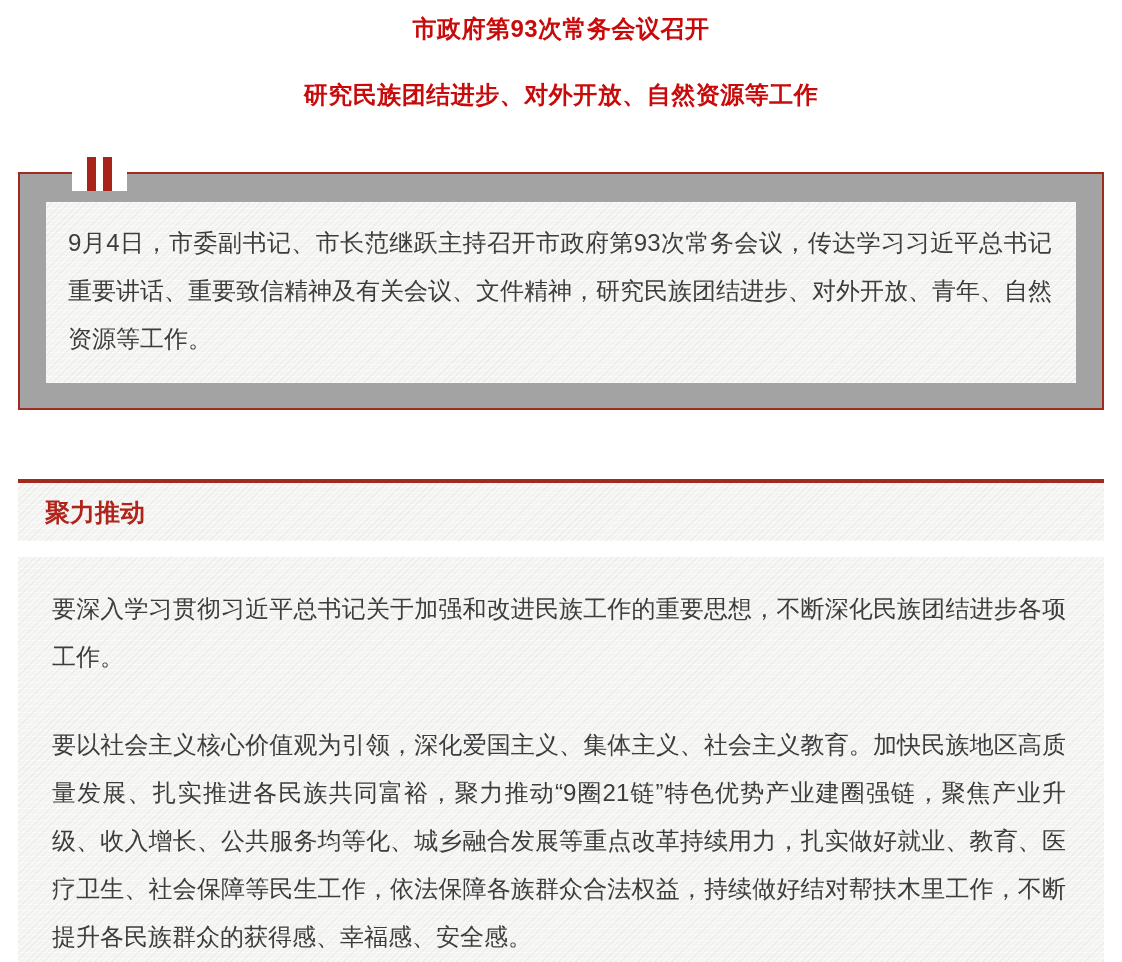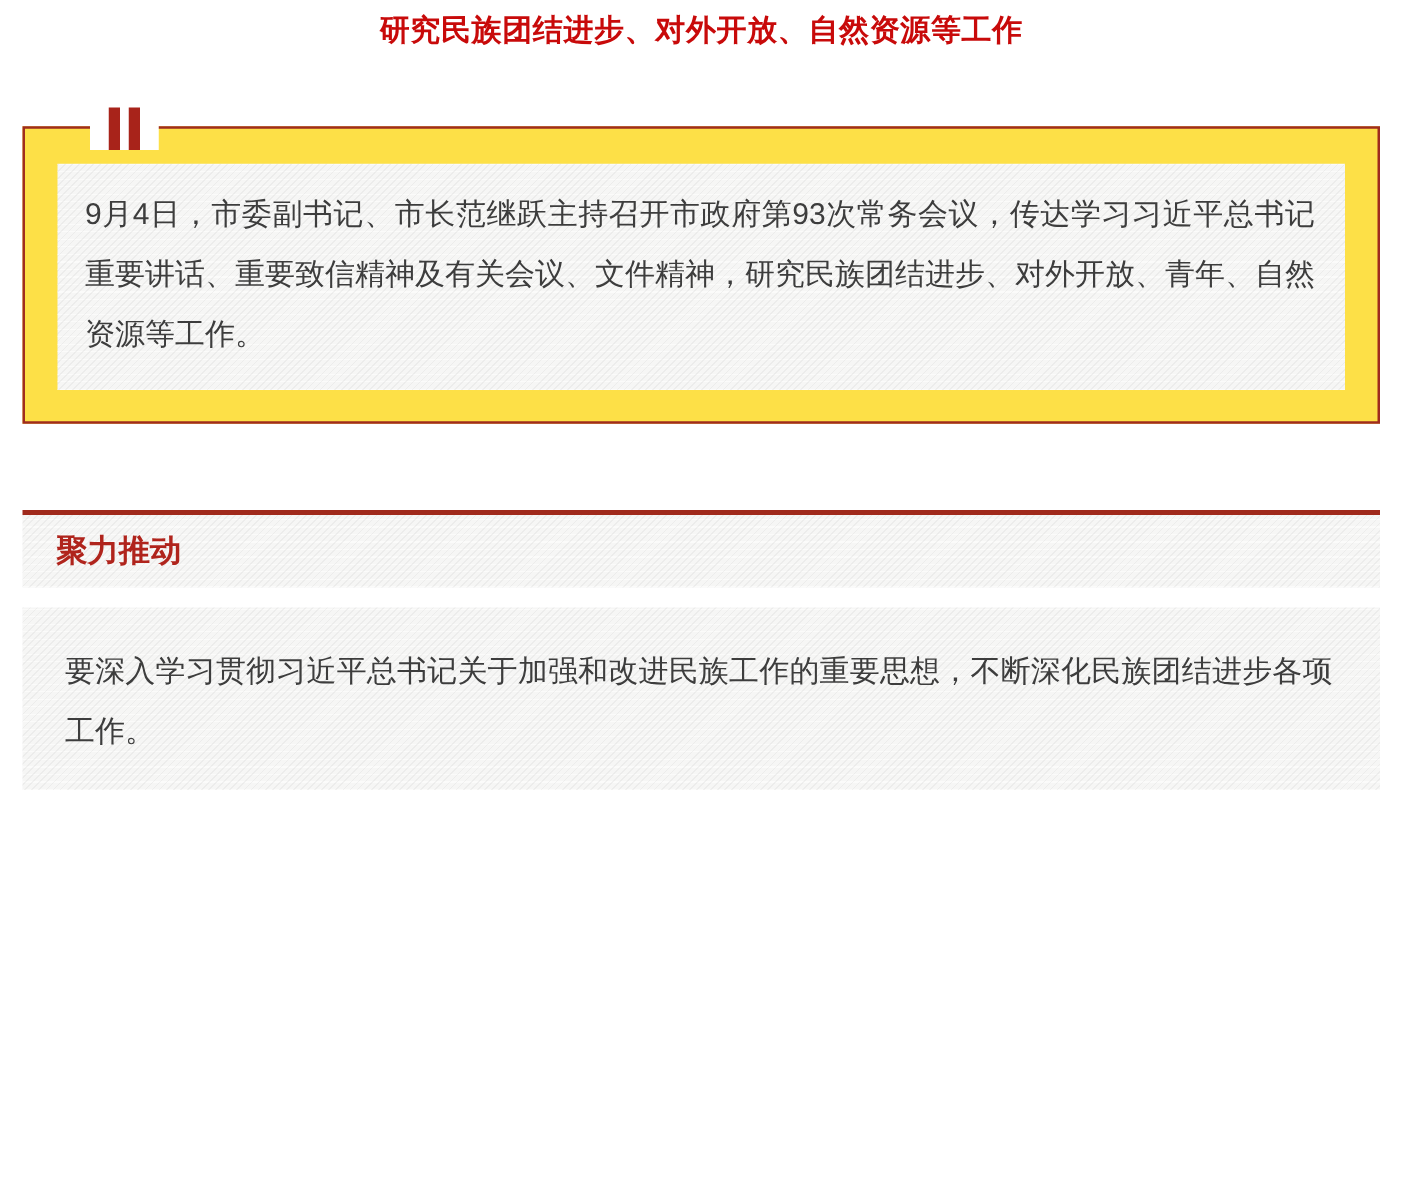--- a/index.html
+++ b/index.html
@@ -19,35 +19,35 @@
   
   .page-title {
     margin: 13px 0 0 0;
     text-align: center;
     font-size: 24px;
     font-weight: bold;
     color: #c80a0a;
     letter-spacing: 0.5px;
   }
   .page-subtitle {
-    margin: 8px 0 0 0;
+    margin: 34px 0 0 0;
     text-align: center;
     font-size: 24px;
     font-weight: bold;
     color: #c80a0a;
     letter-spacing: 0.5px;
   }
   
   .summary-box {
     position: relative;
     margin: 61px 18px 0 18px;
     border: 2px solid #9f2c1e;
     height: 238px;
     box-sizing: border-box;
-    background: #fde047;
+    background: #a3a3a3;
   }
   .pause-icon {
     position: absolute;
     top: -17px;
     left: 52px;
     background: #ffffff;
     padding: 0 15px;
     display: flex;
     gap: 7px;
   }
@@ -97,20 +97,21 @@
     text-align: justify;
   }
   .section-body p { margin: 12px; }
   .section-body p + p { margin-top: 40px; }
 </style>
 </head>
 <body>
 
 <div class="page">
 
+  <h1 class="page-title">市政府第93次常务会议召开</h1>
 
   <h2 class="page-subtitle">研究民族团结进步、对外开放、自然资源等工作</h2>
 
   <div class="summary-box">
     <div class="pause-icon">
       <span class="pause-bar"></span>
       <span class="pause-bar"></span>
     </div>
     <div class="summary-panel textured">
       <p>9月4日，市委副书记、市长范继跃主持召开市政府第93次常务会议，传达学习习近平总书记重要讲话、重要致信精神及有关会议、文件精神，研究民族团结进步、对外开放、青年、自然资源等工作。</p>
@@ -118,15 +119,16 @@
   </div>
 
   <div class="section-rule"></div>
 
   <div class="section-heading-band textured">
     <span>聚力推动</span>
   </div>
 
   <div class="section-body textured">
     <p>要深入学习贯彻习近平总书记关于加强和改进民族工作的重要思想，不断深化民族团结进步各项工作。</p>
+    <p>要以社会主义核心价值观为引领，深化爱国主义、集体主义、社会主义教育。加快民族地区高质量发展、扎实推进各民族共同富裕，聚力推动“9圈21链”特色优势产业建圈强链，聚焦产业升级、收入增长、公共服务均等化、城乡融合发展等重点改革持续用力，扎实做好就业、教育、医疗卫生、社会保障等民生工作，依法保障各族群众合法权益，持续做好结对帮扶木里工作，不断提升各民族群众的获得感、幸福感、安全感。</p>
   </div>
 
 </div>
 
 </body></html>

